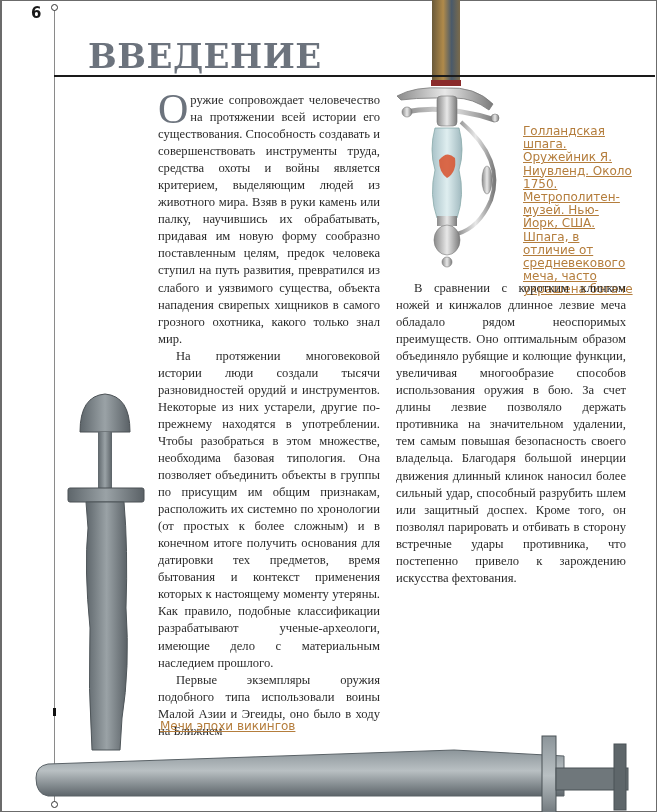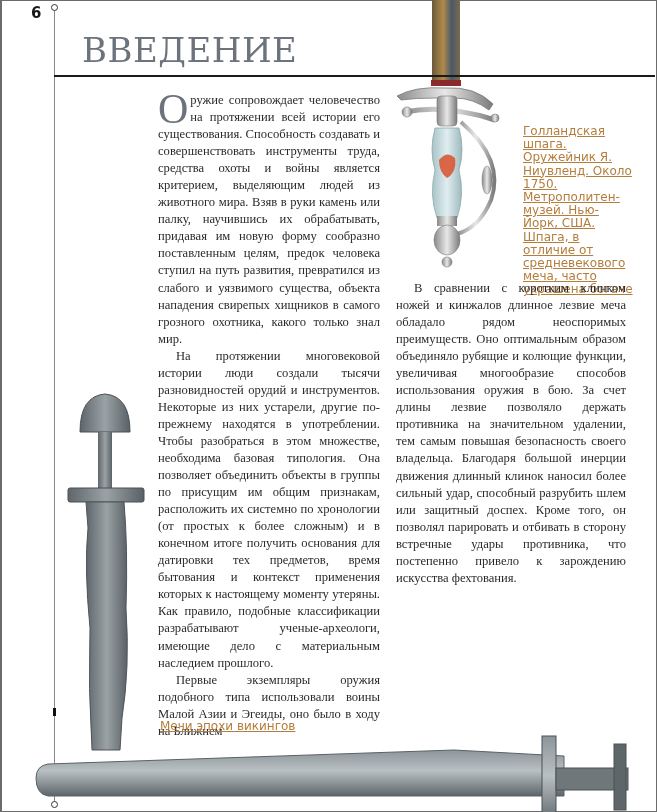--- a/index.html
+++ b/index.html
@@ -30,21 +30,21 @@
 
 <div class="frame"></div>
 
 <div class="page-number">6</div>
 
 <div class="guide-line"></div>
 <div class="guide-dot" style="left:51px;top:4px;"></div>
 <div class="guide-dot" style="left:51px;top:801px;"></div>
 <div class="guide-mark"></div>
 
-<h1 class="title" style="margin:8px;font-weight:normal;">ВВЕДЕНИЕ</h1>
+<h1 class="title" style="margin:14px;font-weight:bold;">ВВЕДЕНИЕ</h1>
 
 <svg class="img" style="left:395px;top:0px;" width="120" height="275" viewBox="0 0 120 275">
   <defs>
     <linearGradient id="bladeGrad" x1="0" x2="1">
       <stop offset="0" stop-color="#6a5a3a"></stop>
       <stop offset="0.4" stop-color="#b08a4a"></stop>
       <stop offset="0.7" stop-color="#4a5a6a"></stop>
       <stop offset="1" stop-color="#7a6a4a"></stop>
     </linearGradient>
     <linearGradient id="silver" x1="0" x2="1">

